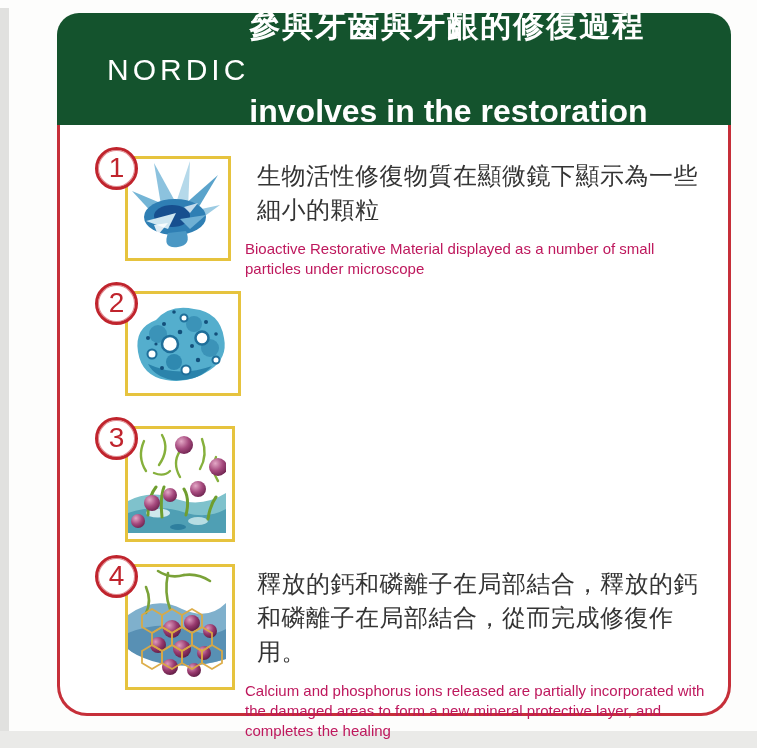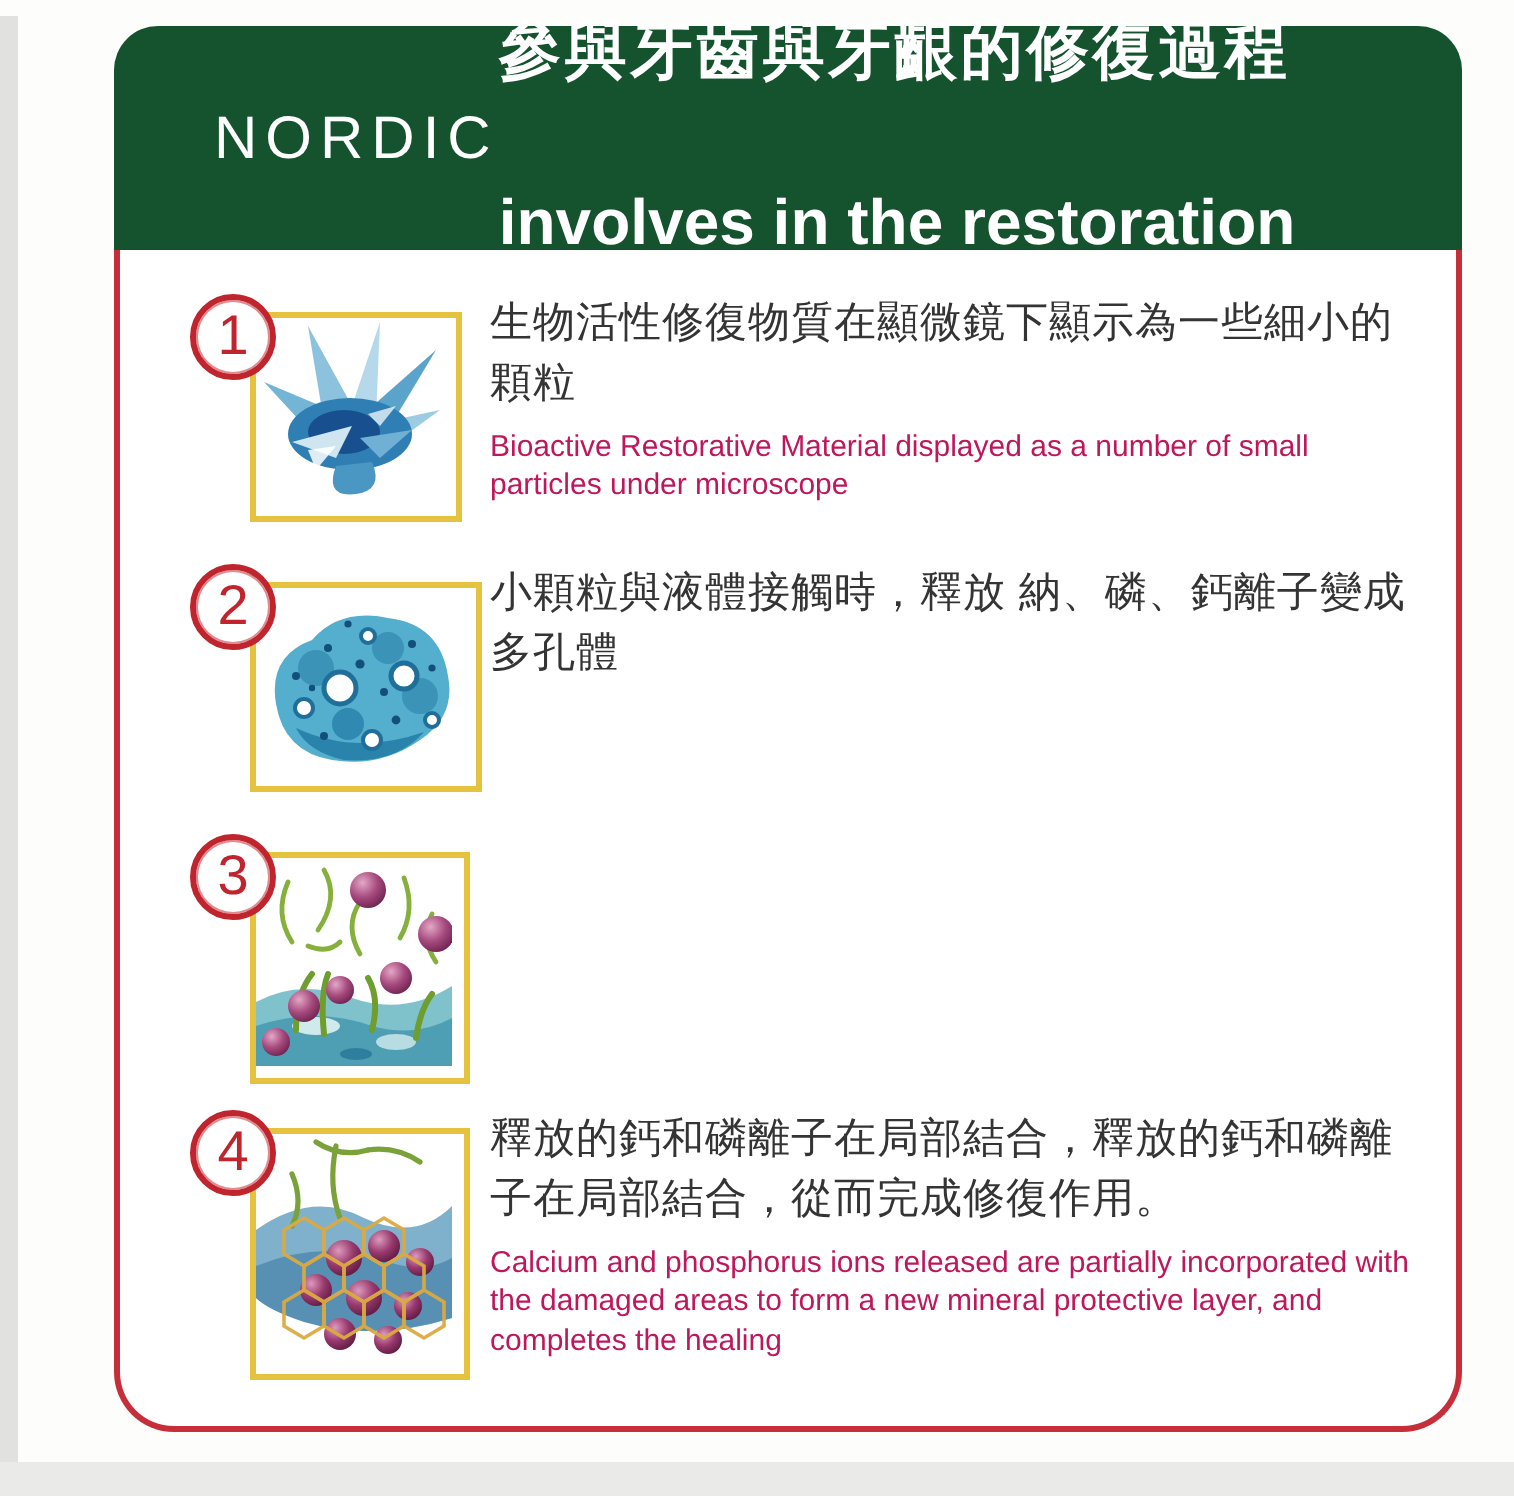--- a/index.html
+++ b/index.html
@@ -37,21 +37,21 @@
     color:#c0242d;font-size:28px;line-height:36px;text-align:center;
   }
   .imgbox{position:absolute;left:30px;top:9px;border:3px solid #e6c33e;background:#ffffff;overflow:hidden;}
   .imgbox svg{display:block;}
   .box-1{width:100px;height:99px;}
   .box-2{width:110px;height:99px;}
   .box-3{width:104px;height:110px;}
   .box-4{width:104px;height:120px;}
 
   .texts{margin-left:150px;}
-  .zh{font-size:21px;color:#343434;line-height:1.42;font-weight:500;letter-spacing:.5px;margin:0;}
+  .zh{font-size:24px;color:#343434;line-height:1.42;font-weight:500;letter-spacing:.5px;margin:12px;}
   .en{font-size:15px;color:#be185d;line-height:1.32;margin:7px 0 0 0;}
 </style>
 </head>
 <body>
 
 <div class="left-strip"></div>
 <div class="bottom-strip"></div>
 
 <div class="card">
 
@@ -119,21 +119,20 @@
             <circle cx="78" cy="28" r="2" fill="#134f7a"></circle>
             <circle cx="34" cy="74" r="2" fill="#134f7a"></circle>
             <circle cx="70" cy="66" r="2.2" fill="#134f7a"></circle>
             <circle cx="88" cy="40" r="1.8" fill="#134f7a"></circle>
             <circle cx="46" cy="18" r="1.8" fill="#134f7a"></circle>
             <circle cx="28" cy="50" r="1.6" fill="#134f7a"></circle>
           </svg>
         </div>
       </div>
       <div class="texts">
-        <p class="zh">小顆粒與液體接觸時，釋放 納、磷、鈣離子變成多孔體</p>
       </div>
     </div>
 
     <div class="step step-3">
       <div class="media">
         <div class="badge">3</div>
         <div class="imgbox box-3">
           <svg width="98" height="104" viewBox="0 0 98 104">
             <defs>
               <radialGradient id="ionGrad" cx="35%" cy="30%" r="75%">

